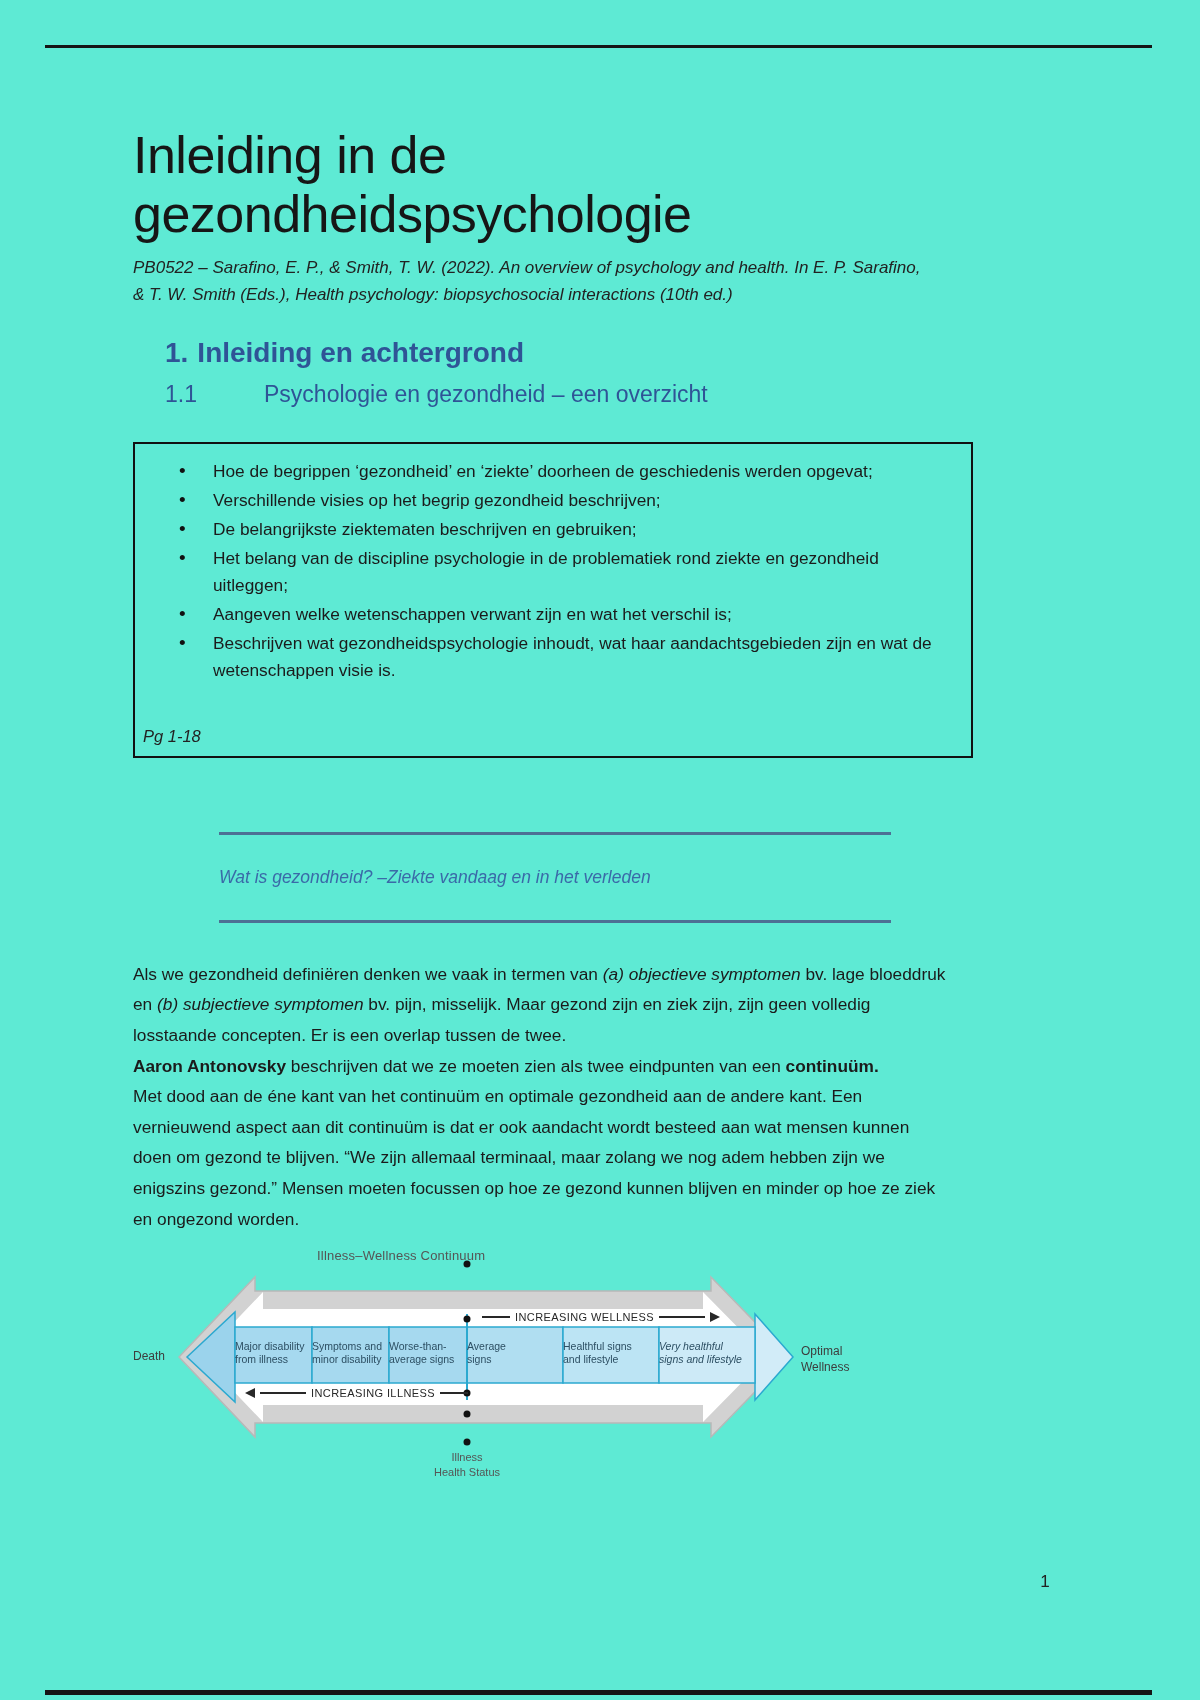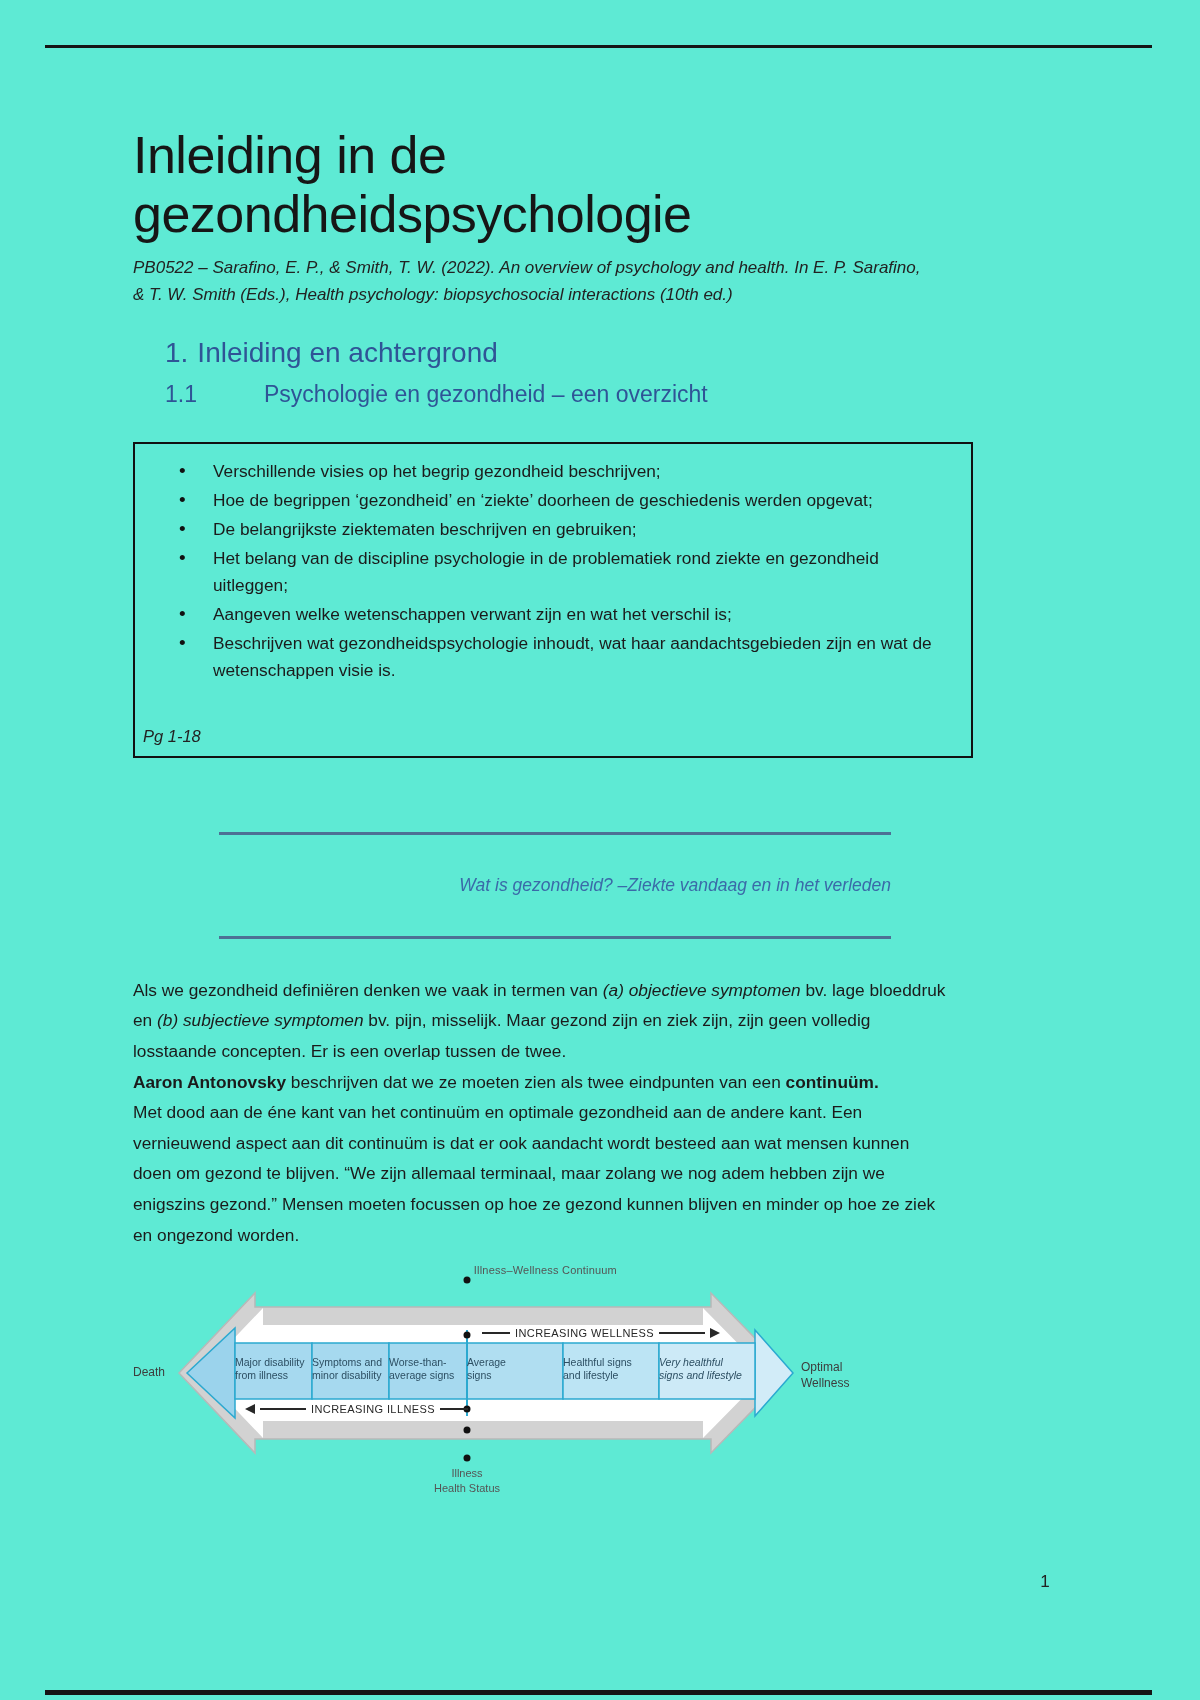--- a/index.html
+++ b/index.html
@@ -12,47 +12,47 @@
   .rule { position:absolute; left:45px; width:1107px; background:#151515; }
   .top-rule { top:45px; height:3px; }
   .bottom-rule { top:1690px; height:5px; }
 
   .content { position:absolute; left:133px; top:0; width:850px; }
 
   .doc-title { margin-top:126px; font-size:52px; line-height:1.13; font-weight:400;
     color:#161616; letter-spacing:-0.5px; }
   .citation { margin-top:10px; width:800px; font-size:17px; line-height:1.62; color:#222; }
 
-  .h1-blue { margin:28px 0 0 32px; font-size:28px; font-weight:400; color:#2f5496; }
+  .h1-blue { margin:28px 0 0 32px; font-size:28px; font-weight:700; color:#2f5496; }
   .h1-blue .h1-text { margin-left:9px; }
   .h2-blue { margin:12px 0 0 32px; font-size:23px; font-weight:400; color:#2f5496; }
   .h2-blue .h2-num { display:inline-block; width:99px; }
 
   .objectives-box { margin-top:34px; width:840px; border:2px solid #111;
     padding:12px 18px 6px 0; }
   .objectives-box ul { list-style:none; padding:2px 0 0 78px; }
   .objectives-box li { position:relative; font-size:17.3px; line-height:1.52; margin-bottom:3px; }
   .objectives-box li::before { content:"\2022"; position:absolute; left:-34px; top:-1px;
     font-size:19px; color:#111; }
   .pg-ref { margin:44px 0 4px 8px; font-style:italic; font-size:16.5px; color:#222; }
 
   .divider-block { margin:74px 0 0 86px; width:672px;
     border-top:3px solid #4d7094; border-bottom:3px solid #4d7094;
-    padding:40px 0; text-align:right; }
+    padding:32px 0; text-align:left; }
   .divider-title { font-style:italic; font-size:17.5px; color:#3a6aa8; }
 
   .body-text { width:815px; font-size:17.3px; line-height:1.77; color:#1b1b1b; }
   .bt-first { margin-top:36px; }
 
   
   .diagram { position:relative; margin-top:12px; width:745px; height:240px;
     font-family:"Liberation Sans", sans-serif; }
   .diagram svg { position:absolute; left:0; top:0; }
-  .dg-title { position:absolute; left:184px; top:2px; width:300px; text-align:right;
-    font-size:11px; color:#555; letter-spacing:0.2px; }
+  .dg-title { position:absolute; left:184px; top:2px; width:300px; text-align:left;
+    font-size:13px; color:#555; letter-spacing:0.2px; }
   .dg-death { position:absolute; left:0; top:103px; width:42px; font-size:12px; color:#3d3d3d; }
   .dg-optimal { position:absolute; left:668px; top:98px; width:76px; font-size:12px;
     color:#3d3d3d; line-height:1.3; }
   .dg-seg { position:absolute; top:94px; text-align:left; font-size:10.5px;
     line-height:1.25; color:#2d4f63; }
   .dg-neutral { position:absolute; left:234px; top:204px; width:200px; text-align:center;
     font-size:11px; line-height:1.3; color:#555; }
   .dg-row { position:absolute; display:flex; align-items:center; gap:5px; height:16px;
     font-size:11px; color:#282828; letter-spacing:0.4px; white-space:nowrap; }
   .dg-row.wellness { left:349px; top:63px; }
@@ -85,22 +85,22 @@
     </div>
 
     <p class="citation"><span style="font-style: italic;">PB0522 – Sarafino, E. P., &amp; Smith, T. W. (2022). An overview of psychology and health. In E. P. Sarafino, &amp; T. W. Smith (Eds.),  Health psychology: biopsychosocial interactions  (10th ed.)</span></p>
 
     <h2 class="h1-blue"><span>1.</span><span class="h1-text">Inleiding en achtergrond</span></h2>
 
     <h3 class="h2-blue"><span class="h2-num">1.1</span><span>Psychologie en gezondheid – een overzicht</span></h3>
 
     <div class="objectives-box">
       <ul>
+        <li>Hoe de begrippen ‘gezondheid’ en ‘ziekte’ doorheen de geschiedenis werden opgevat;</li>
         <li>Verschillende visies op het begrip gezondheid beschrijven;</li>
-        <li>Hoe de begrippen ‘gezondheid’ en ‘ziekte’ doorheen de geschiedenis werden opgevat;</li>
         <li>De belangrijkste ziektematen beschrijven en gebruiken;</li>
         <li>Het belang van de discipline psychologie in de problematiek rond ziekte en gezondheid uitleggen;</li>
         <li>Aangeven welke wetenschappen verwant zijn en wat het verschil is;</li>
         <li>Beschrijven wat gezondheidspsychologie inhoudt, wat haar aandachtsgebieden zijn en wat de wetenschappen visie is.</li>
       </ul>
       <div class="pg-ref">Pg 1-18</div>
     </div>
 
     <div class="divider-block">
       <div class="divider-title">Wat is gezondheid? –Ziekte vandaag en in het verleden</div>

